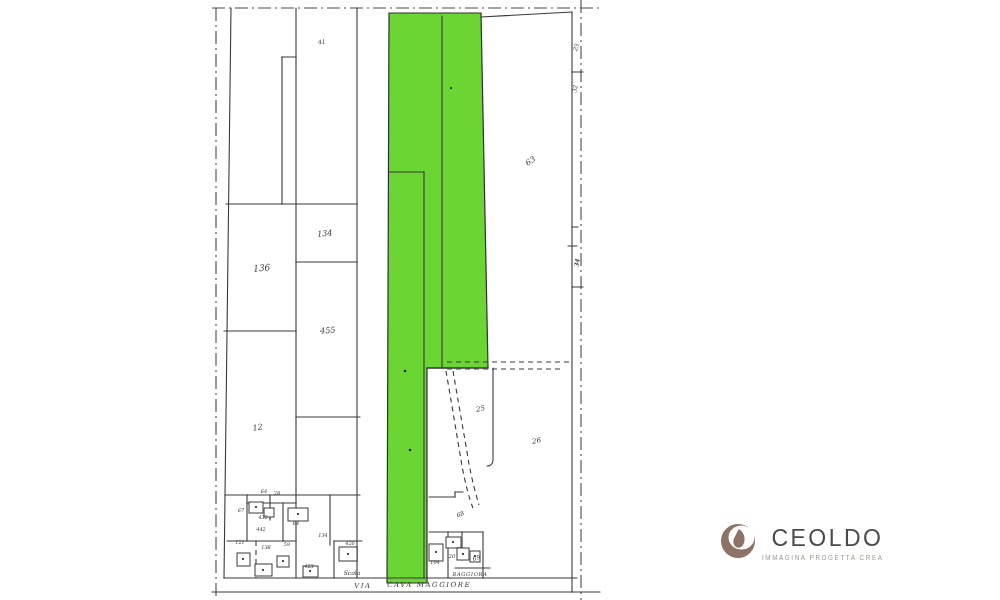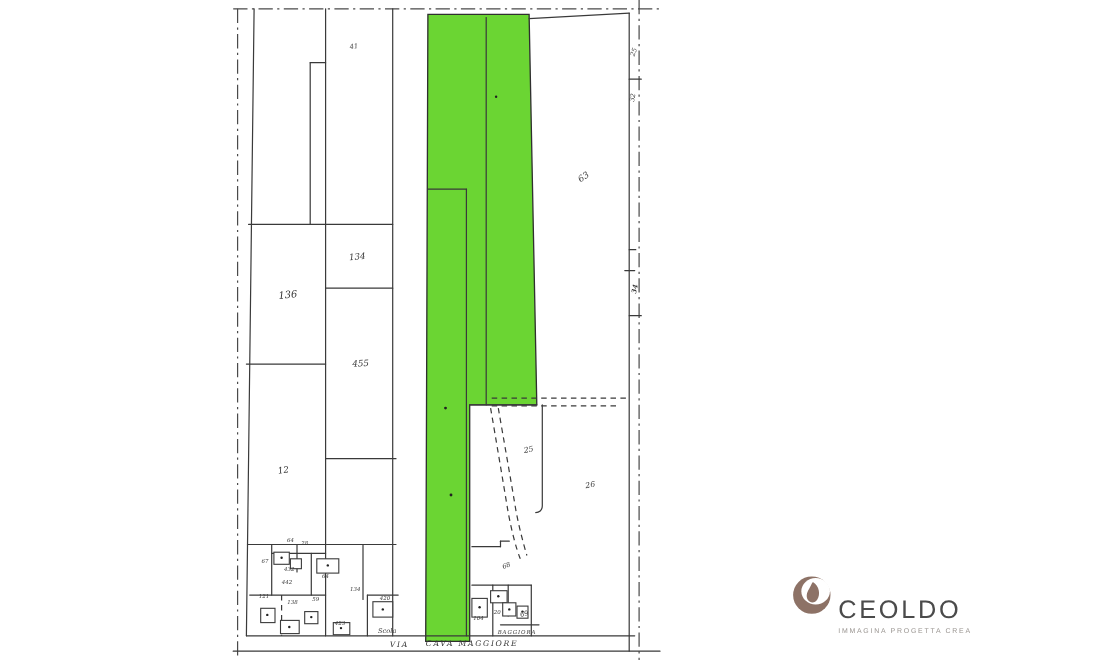--- a/index.html
+++ b/index.html
@@ -5,21 +5,21 @@
   html,body{margin:0;padding:0;background:#fff;}
   #canvas{position:relative;width:1000px;height:600px;background:#ffffff;overflow:hidden;
           font-family:"Liberation Sans", sans-serif;}
   svg text{font-family:"DejaVu Serif", serif;font-style:italic;fill:#3a3a3a;}
   .mapline{stroke:#3a3a3a;stroke-width:1.1;fill:none;stroke-linecap:round;}
   .dashdot{stroke:#4a4a4a;stroke-width:1.1;fill:none;stroke-dasharray:13 4 2 4;}
   .dashed{stroke:#3a3a3a;stroke-width:1.1;fill:none;stroke-dasharray:5 4;}
   .bldg{stroke:#3a3a3a;stroke-width:1;fill:#ffffff;}
   .dot{fill:#222;}
   #logo{position:absolute;left:720px;top:523px;display:flex;align-items:flex-start;gap:6px;}
-  #logo .txt{display:flex;flex-direction:column;margin-top:20px;}
+  #logo .txt{display:flex;flex-direction:column;margin-top:4px;align-items:flex-end;}
   #logo .name{font-size:23px;font-weight:300;letter-spacing:2.5px;color:#4b4b4b;line-height:1;}
   #logo .tagline{font-size:6.3px;letter-spacing:1.6px;color:#999490;margin-top:4px;}
 </style>
 </head>
 <body>
 
 <div id="canvas">
 
   <svg width="1000" height="600" viewBox="0 0 1000 600">
 

